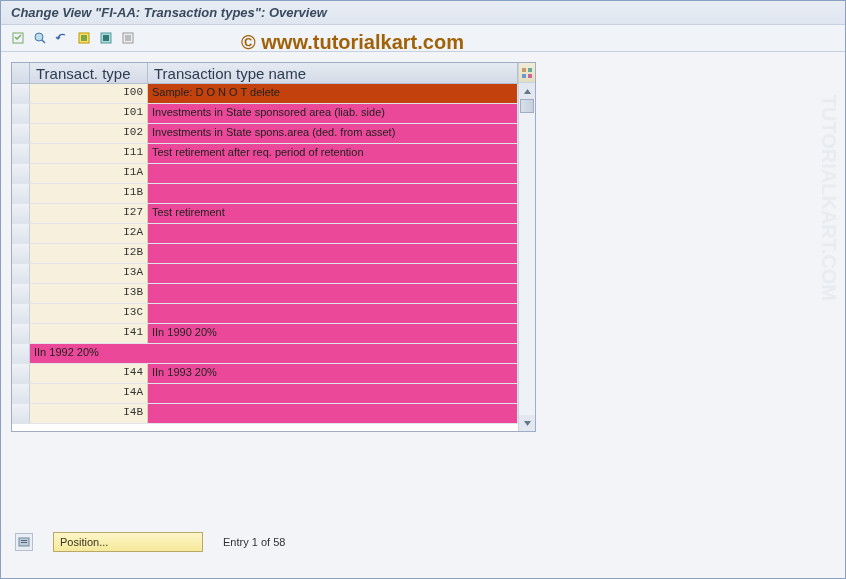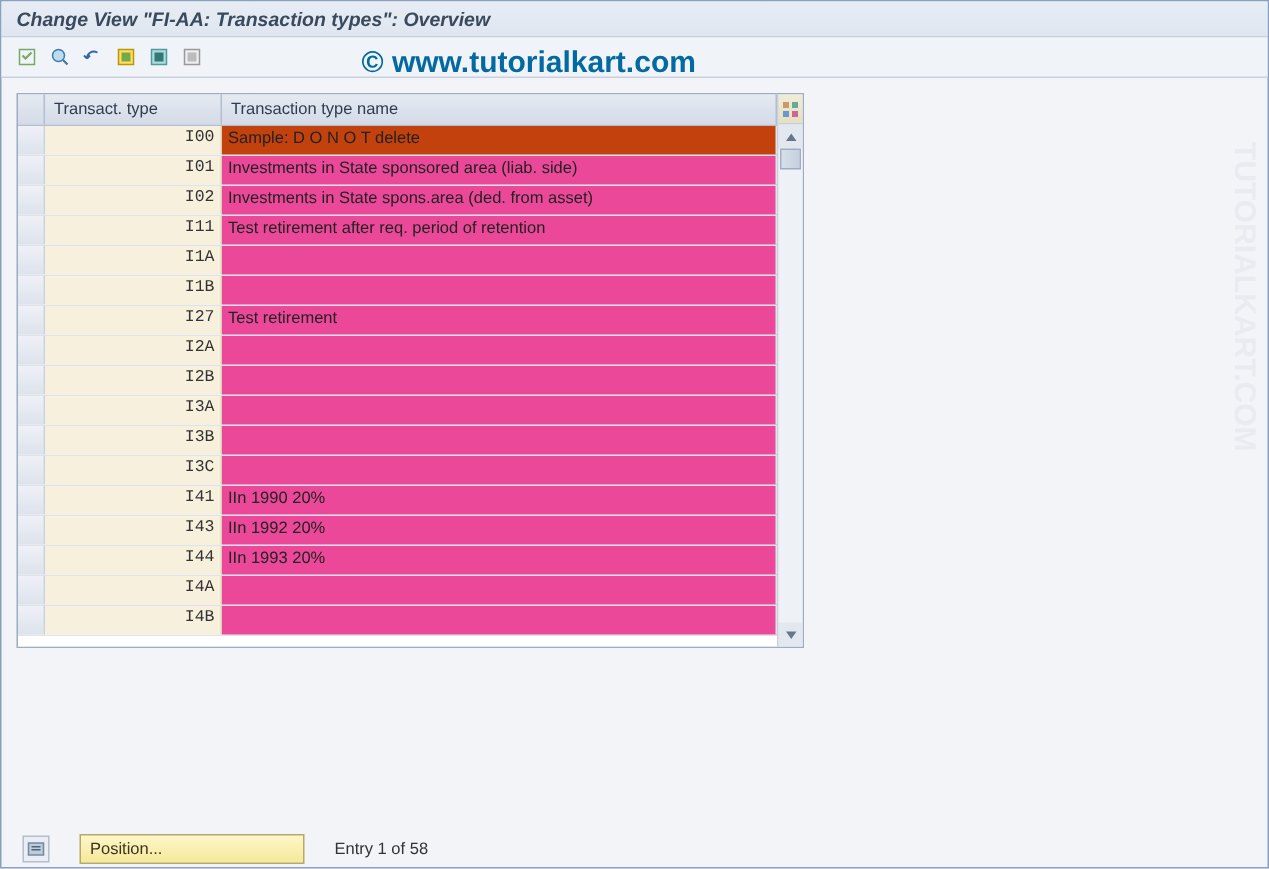--- a/index.html
+++ b/index.html
@@ -41,42 +41,42 @@
       display: inline-flex;
       align-items: center;
       justify-content: center;
       cursor: pointer;
     }
     .watermark {
       position: absolute;
       top: 30px;
       left: 240px;
       font-size: 20px;
-      color: #0369a1;
+      color: #a16207;
       font-weight: bold;
       pointer-events: none;
       z-index: 5;
     }
     .content {
       padding: 10px;
     }
     .table-region {
       border: 1px solid #9eadc4;
       background: #e8ecf3;
       width: 525px;
       height: 370px;
       display: flex;
     }
     .table-main { flex: 1; display: flex; flex-direction: column; }
     .table-header-row { display: flex; background: #d8dfe9; border-bottom: 1px solid #b3bfd0; }
     .th {
       background: linear-gradient(to bottom, #e5eaf2, #d4dbe7);
       border-right: 1px solid #b3bfd0;
       padding: 3px 6px;
-      font-size: 11px;
+      font-size: 15px;
       color: #2d3c50;
       height: 20px;
       display: flex;
       align-items: center;
     }
     .th-sel { width: 18px; padding: 0; justify-content: center; }
     .th-type { width: 118px; }
     .th-name { flex: 1; text-align: center; }
     .table-body { flex: 1; overflow: hidden; background: #fff; }
     .row { display: flex; height: 20px; border-bottom: 1px solid #e0e4ea; }
@@ -125,21 +125,21 @@
       cursor: pointer;
     }
     .scroll-track { flex: 1; background: #eef1f6; position: relative; }
     .scroll-thumb {
       position: absolute; top: 0; left: 1px; right: 1px; height: 14px;
       background: linear-gradient(to right, #d8dfe9, #c7d0de);
       border: 1px solid #9eadc4;
     }
     .footer {
       position: absolute;
-      bottom: 2px;
+      bottom: 26px;
       left: 14px;
       right: 14px;
       display: flex;
       align-items: center;
       gap: 20px;
     }
     .position-btn {
       background: linear-gradient(to bottom, #fdf6c8, #f6e99a);
       border: 1px solid #b8a86a;
       padding: 2px 40px 2px 6px;
@@ -292,21 +292,20 @@
               <div class="cell-type">I3C</div>
               <div class="cell-name"></div>
             </div>
             <div class="row">
               <div class="cell-sel"></div>
               <div class="cell-type">I41</div>
               <div class="cell-name">IIn 1990 20%</div>
             </div>
             <div class="row">
               <div class="cell-sel"></div>
-              <div class="cell-type">I43</div>
               <div class="cell-name">IIn 1992 20%</div>
             </div>
             <div class="row">
               <div class="cell-sel"></div>
               <div class="cell-type">I44</div>
               <div class="cell-name">IIn 1993 20%</div>
             </div>
             <div class="row">
               <div class="cell-sel"></div>
               <div class="cell-type">I4A</div>

